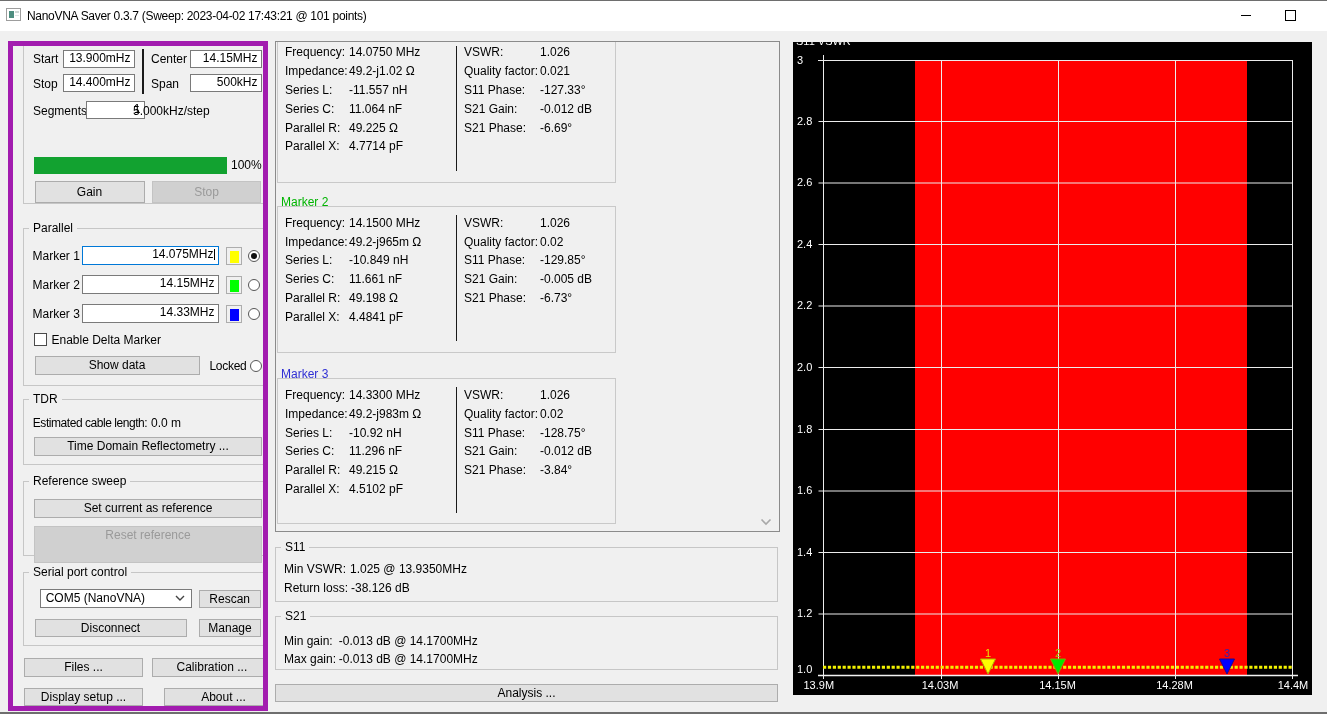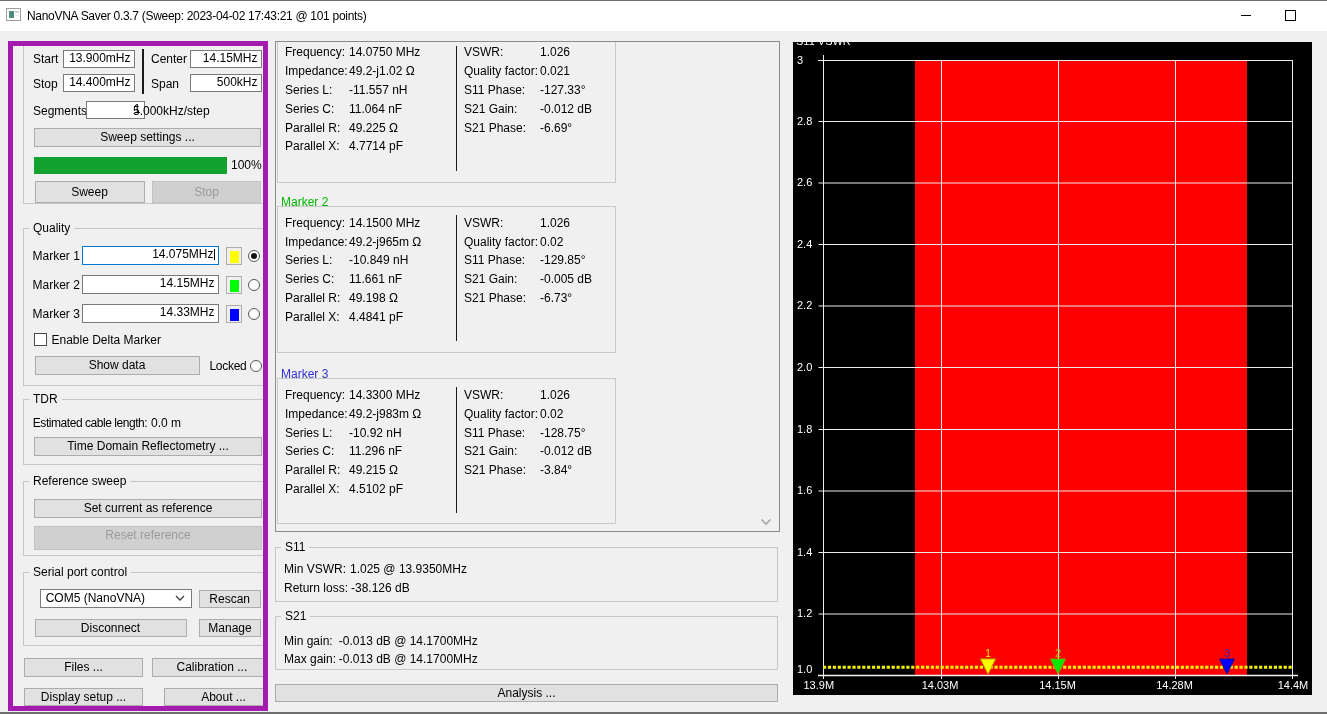--- a/index.html
+++ b/index.html
@@ -42,28 +42,27 @@
   <div class="t" style="left:138px;top:4px">Center</div>
   <div class="edit" style="left:176.5px;top:3.5px;width:72px;height:18px">14.15MHz</div>
   <div class="t" style="left:20px;top:28.5px">Stop</div>
   <div class="edit" style="left:49.5px;top:28px;width:72px;height:18px">14.400mHz</div>
   <div class="t" style="left:138px;top:28.5px">Span</div>
   <div class="edit" style="left:176.5px;top:28px;width:72px;height:18px">500kHz</div>
   <div class="abs" style="left:129px;top:3px;width:2px;height:45px;background:#1a1a1a"></div>
   <div class="t" style="left:20px;top:56px">Segments</div>
   <div class="edit" style="left:72.5px;top:55px;width:59px;height:18px">1</div>
   <div class="t" style="left:120px;top:56px;width:128px;text-align:left">5.000kHz/step</div>
-  <div class="btn" style="left:21px;top:81.5px;width:227px;height:19px;line-height:17px">Sweep settings ...</div>
   <div class="abs" style="left:21px;top:110.5px;width:193px;height:17px;background:#12a230"></div>
   <div class="t" style="left:218px;top:110px">100%</div>
-  <div class="btn" style="left:21.5px;top:135px;width:110px;height:22px;line-height:20px">Sweep</div>
+  <div class="btn" style="left:21.5px;top:135px;width:110px;height:22px;line-height:20px">Gain</div>
   <div class="btn dis" style="left:139px;top:135px;width:109px;height:22px;line-height:20px">Stop</div>
 
   <div class="gb" style="left:10px;top:182.4px;width:245px;height:157.6px"></div>
-  <div class="gt" style="left:16px;top:173px">Quality</div>
+  <div class="gt" style="left:16px;top:173px">Parallel</div>
   <div class="t" style="left:19.5px;top:201px">Marker 1</div>
   <div class="edit" style="left:68.5px;top:200px;width:137px;height:19px;border-color:#0078d7">14.075MHz<span style="display:inline-block;width:1px;height:11px;background:#000;vertical-align:-2px"></span></div>
   <div class="swatch" style="left:212.5px;top:201px">
         <div style="background:#ffff00"></div>
       </div>
   <div class="radio" style="left:235px;top:203.5px">
         <div class="dot"></div>
       </div>
   <div class="t" style="left:19.5px;top:230px">Marker 2</div>
   <div class="edit" style="left:68.5px;top:229px;width:137px;height:19px">14.15MHz</div>
@@ -85,21 +84,21 @@
 
   <div class="gb" style="left:10px;top:353px;width:245px;height:65.6px"></div>
   <div class="gt" style="left:16px;top:344px">TDR</div>
   <div class="t" style="left:19.8px;top:368px;letter-spacing:-0.45px">Estimated cable length:</div>
   <div class="t" style="left:138px;top:368px">0.0 m</div>
   <div class="btn" style="left:21px;top:391px;width:228px;height:19px;line-height:17px">Time Domain Reflectometry ...</div>
 
   <div class="gb" style="left:10px;top:434.5px;width:245px;height:75px"></div>
   <div class="gt" style="left:16px;top:425.5px">Reference sweep</div>
   <div class="btn" style="left:21px;top:452.5px;width:228px;height:19px;line-height:17px">Set current as reference</div>
-  <div class="btn dis" style="left:21px;top:480px;width:228px;height:24px;line-height:17px">Reset reference</div>
+  <div class="btn dis" style="left:21px;top:480px;width:228px;height:37px;line-height:17px">Reset reference</div>
 
   <div class="gb" style="left:10px;top:525.8px;width:245px;height:74px"></div>
   <div class="gt" style="left:16px;top:517px">Serial port control</div>
   <div class="abs" style="left:26.7px;top:543px;width:152px;height:19px;background:#fff;border:1px solid #7a7a7a">
     <div class="t" style="left:5px;top:0;height:17px;line-height:17px">COM5 (NanoVNA)</div>
     <svg class="abs" style="right:6px;top:5px" width="10" height="7">
           <polyline points="1,1 5,5 9,1" stroke="#444" stroke-width="1.4" fill="none"></polyline>
         </svg>
   </div>
   <div class="btn" style="left:185.7px;top:544px;width:62px;height:18px;line-height:16px">Rescan</div>

